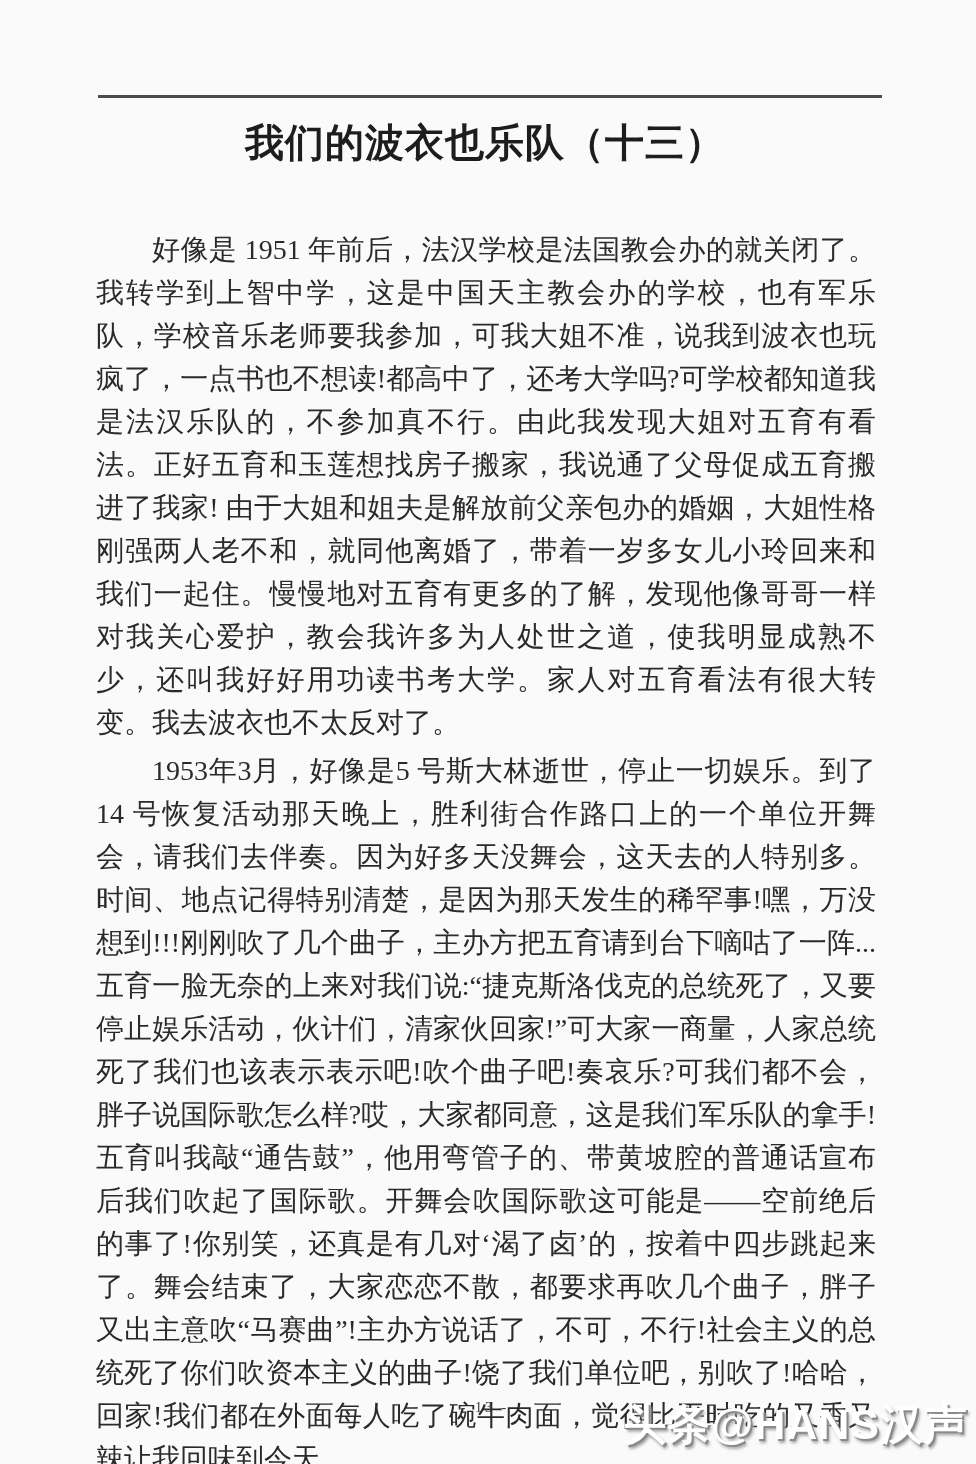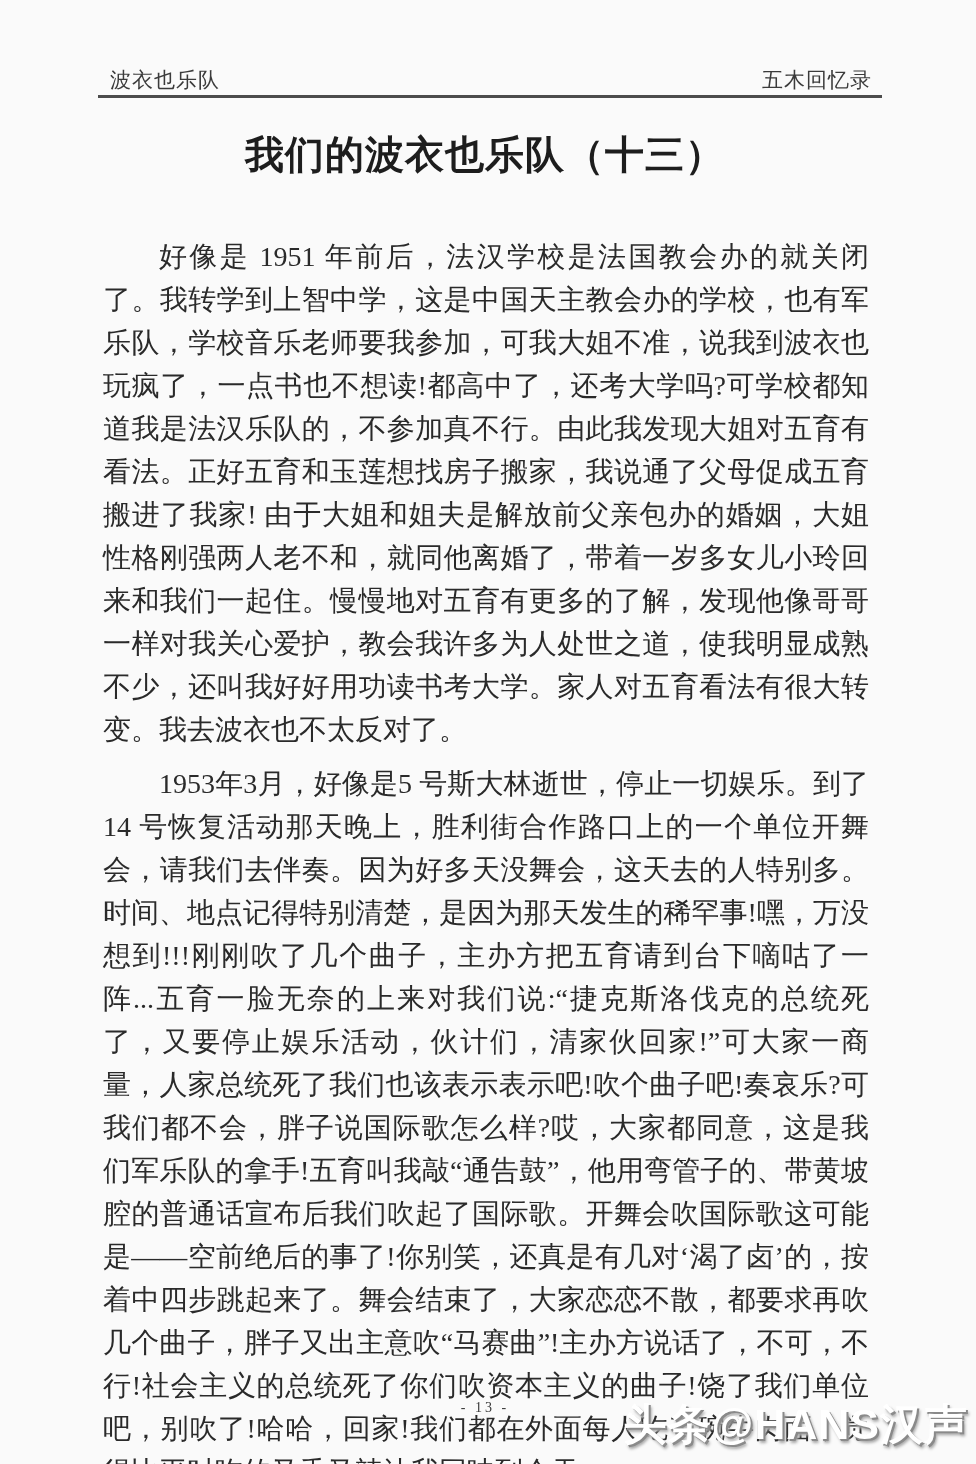--- a/index.html
+++ b/index.html
@@ -26,40 +26,40 @@
     color: #3b3b3b;
   }
   .header-rule {
     position: absolute;
     top: 95px; left: 98px; right: 94px;
     height: 3px;
     background: #4c4c4c;
   }
   .chapter-title {
     position: absolute;
-    top: 128px; left: 90px; width: 790px;
+    top: 116px; left: 90px; width: 790px;
     margin: 0;
     text-align: center;
     font-family: "Liberation Sans", "DejaVu Sans", sans-serif;
     font-weight: 700;
     font-size: 39px;
     letter-spacing: 1px;
     color: #1d1d1d;
     white-space: nowrap;
   }
   .body-text {
     position: absolute;
     top: 224px; left: 92px; width: 788px;
     font-size: 28px;
     line-height: 43px;
     text-align: justify;
     color: #2a2a2a;
   }
   .body-text p {
-    margin: 11px;
+    margin: 4px;
     text-indent: 2em;
   }
   .body-text p + p { margin-top: 5px; }
   .page-footer {
     position: absolute;
     top: 1400px; left: 90px; width: 790px;
     text-align: center;
     font-size: 14px;
     letter-spacing: 3px;
     color: #3a3a3a;
@@ -74,24 +74,20 @@
     color: #ffffff;
     text-shadow: 2px 2px 0 #8a8a8a, 3px 4px 3px #a8a8a8;
     white-space: nowrap;
   }
 </style>
 </head>
 <body>
 
 <div class="page">
 
-  <div class="running-header">
-    <span>波衣也乐队</span>
-    <span>五木回忆录</span>
-  </div>
 
   <div class="header-rule"></div>
 
   <h1 class="chapter-title">我们的波衣也乐队（十三）</h1>
 
   <div class="body-text">
     <p>好像是 1951 年前后，法汉学校是法国教会办的就关闭了。我转学到上智中学，这是中国天主教会办的学校，也有军乐队，学校音乐老师要我参加，可我大姐不准，说我到波衣也玩疯了，一点书也不想读!都高中了，还考大学吗?可学校都知道我是法汉乐队的，不参加真不行。由此我发现大姐对五育有看法。正好五育和玉莲想找房子搬家，我说通了父母促成五育搬进了我家! 由于大姐和姐夫是解放前父亲包办的婚姻，大姐性格刚强两人老不和，就同他离婚了，带着一岁多女儿小玲回来和我们一起住。慢慢地对五育有更多的了解，发现他像哥哥一样对我关心爱护，教会我许多为人处世之道，使我明显成熟不少，还叫我好好用功读书考大学。家人对五育看法有很大转变。我去波衣也不太反对了。</p>
     <p>1953年3月，好像是5 号斯大林逝世，停止一切娱乐。到了 14 号恢复活动那天晚上，胜利街合作路口上的一个单位开舞会，请我们去伴奏。因为好多天没舞会，这天去的人特别多。时间、地点记得特别清楚，是因为那天发生的稀罕事!嘿，万没想到!!!刚刚吹了几个曲子，主办方把五育请到台下嘀咕了一阵...五育一脸无奈的上来对我们说:“捷克斯洛伐克的总统死了，又要停止娱乐活动，伙计们，清家伙回家!”可大家一商量，人家总统死了我们也该表示表示吧!吹个曲子吧!奏哀乐?可我们都不会，胖子说国际歌怎么样?哎，大家都同意，这是我们军乐队的拿手!五育叫我敲“通告鼓”，他用弯管子的、带黄坡腔的普通话宣布后我们吹起了国际歌。开舞会吹国际歌这可能是——空前绝后的事了!你别笑，还真是有几对‘渴了卤’的，按着中四步跳起来了。舞会结束了，大家恋恋不散，都要求再吹几个曲子，胖子又出主意吹“马赛曲”!主办方说话了，不可，不行!社会主义的总统死了你们吹资本主义的曲子!饶了我们单位吧，别吹了!哈哈，回家!我们都在外面每人吃了碗牛肉面，觉得比平时吃的又香又辣让我回味到今天。</p>
   </div>
 

